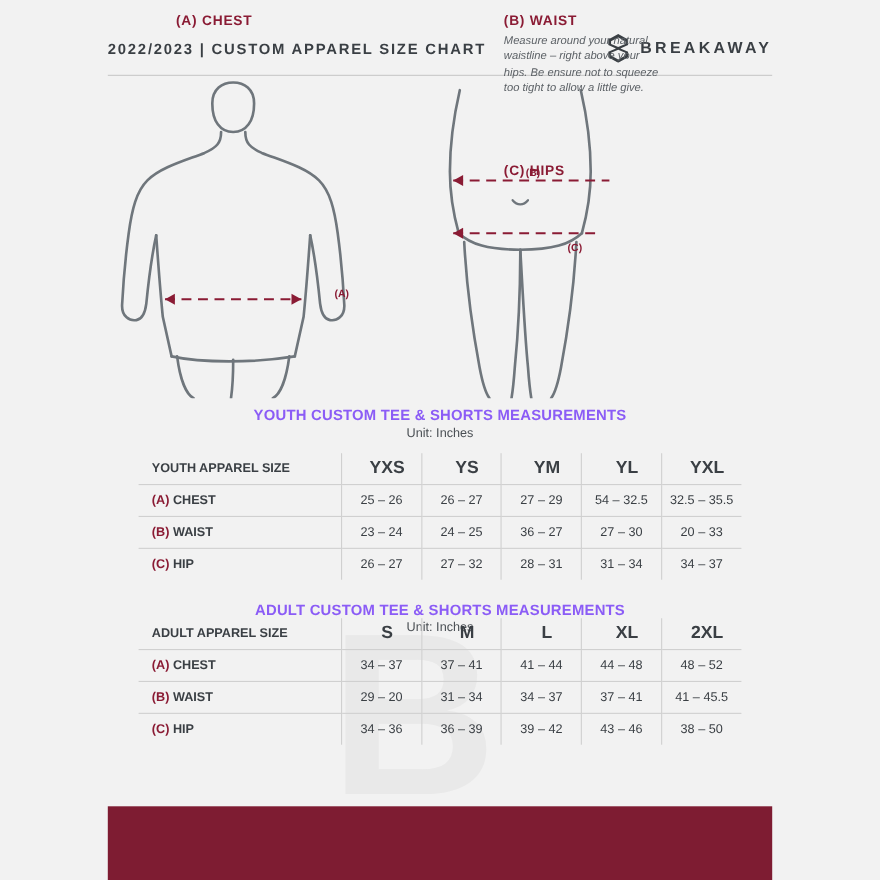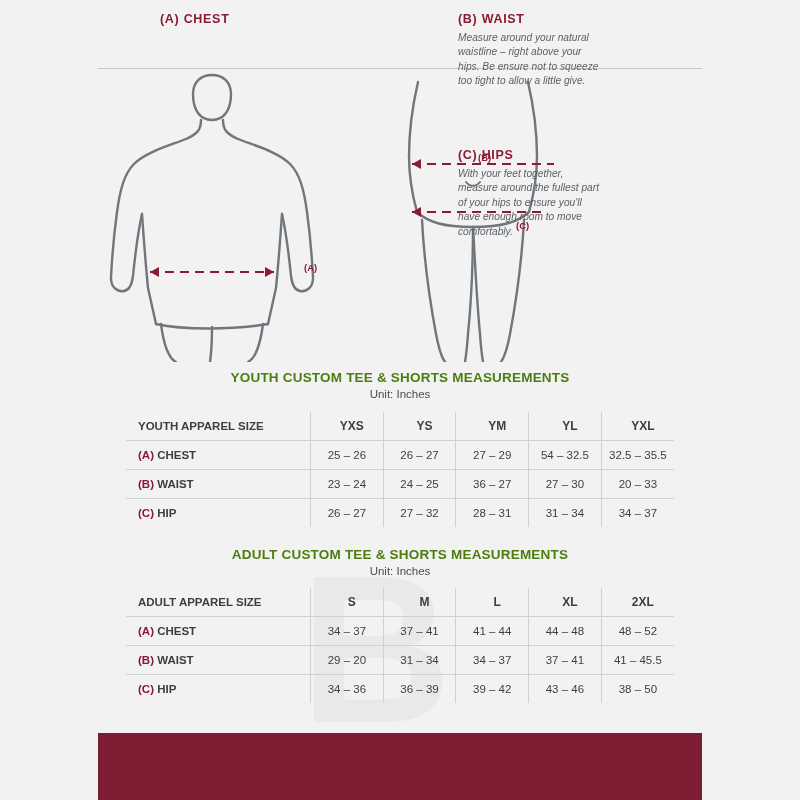--- a/index.html
+++ b/index.html
@@ -119,21 +119,21 @@
   
   .sec {
     position: absolute;
     left: 98px;
     width: 604px;
     text-align: center;
   }
   .sec-title {
     font-size: 13.5px;
     font-weight: bold;
-    color: #4d7c0f;
+    color: #8b5cf6;
     letter-spacing: 0.2px;
   }
   .sec-unit {
     font-size: 11.5px;
     color: #4a4f54;
     margin-top: 3px;
   }
   .sec-youth { top: 370px; }
   .sec-adult { top: 547px; }
 
@@ -158,39 +158,39 @@
     padding-left: 12px;
     width: 172px;
     border-left: none;
     margin-top: 28px;
   }
   table.sizes th:last-child, table.sizes td:last-child {
     border-right: none;
   }
   table.sizes thead th {
     font-weight: bold;
-    font-size: 12px;
+    font-size: 16px;
     border-top: none;
     padding-left: 10px;
   }
   table.sizes thead th:first-child {
     font-size: 11.5px;
   }
   table.sizes tbody tr:last-child td {
     border-bottom: none;
   }
   table.sizes td.rowhead {
     font-weight: bold;
   }
   .tag {
     color: #8a1b34;
     font-weight: bold;
   }
   .tbl-youth { top: 412px; }
-  .tbl-adult { top: 588px; }
+  .tbl-adult { top: 562px; }
 
   
   .footer-bar {
     position: absolute;
     left: 98px;
     top: 733px;
     width: 604px;
     height: 67px;
     background: #7e1c32;
   }
@@ -203,20 +203,33 @@
   }
 </style>
 </head>
 <body>
 
 <div class="page">
   <div class="sheet"></div>
 
   <div class="watermark">B</div>
 
+  <div class="header">
+    <div class="header-title">2022/2023  |  CUSTOM APPAREL SIZE CHART</div>
+    <div class="brand">
+      <span class="brand-mark">
+        <svg width="22" height="26" viewBox="0 0 22 26" aria-hidden="true">
+          <path d="M11 0 L20 5 L20 10 L13 13 L20 16 L20 21 L11 26 L2 21 L2 16 L9 13 L2 10 L2 5 Z" fill="#3a3f44"></path>
+          <path d="M11 3 L17.5 6.5 L17.5 9 L11 11.8 L4.5 9 L4.5 6.5 Z" fill="#f2f2f2"></path>
+          <path d="M11 14.2 L17.5 17 L17.5 19.5 L11 23 L4.5 19.5 L4.5 17 Z" fill="#f2f2f2"></path>
+        </svg>
+      </span>
+      <span class="brand-name">BREAKAWAY</span>
+    </div>
+  </div>
   <div class="header-rule"></div>
 
   <div class="figures">
     <svg width="604" height="290" viewBox="0 0 604 290" aria-hidden="true">
 
       <g stroke="#6f767c" stroke-width="2.4" fill="none" stroke-linecap="round" stroke-linejoin="round">
 
         <path d="M95 22 C95 9 104 3 114 3 C124 3 133 9 133 22 C133 38 126 48 114 48 C102 48 95 38 95 22 Z"></path>
 
         <path d="M103 48 C103 58 99 62 88 67
@@ -283,21 +296,20 @@
 
   <div class="note note-chest">
     <div class="note-title">(A) CHEST</div>
   </div>
   <div class="note note-waist">
     <div class="note-title">(B) WAIST</div>
     <div class="note-body">Measure around your natural waistline – right above your hips. Be ensure not to squeeze too tight to allow a little give.</div>
   </div>
   <div class="note note-hips">
     <div class="note-title">(C) HIPS</div>
-    <div class="note-body">With your feet together, measure around the fullest part of your hips to ensure you'll have enough room to move comfortably.</div>
   </div>
 
   <div class="sec sec-youth">
     <div class="sec-title">YOUTH CUSTOM TEE &amp; SHORTS MEASUREMENTS</div>
     <div class="sec-unit">Unit: Inches</div>
   </div>
   <table class="sizes tbl-youth">
     <thead>
       <tr>
         <th>YOUTH APPAREL SIZE</th>

